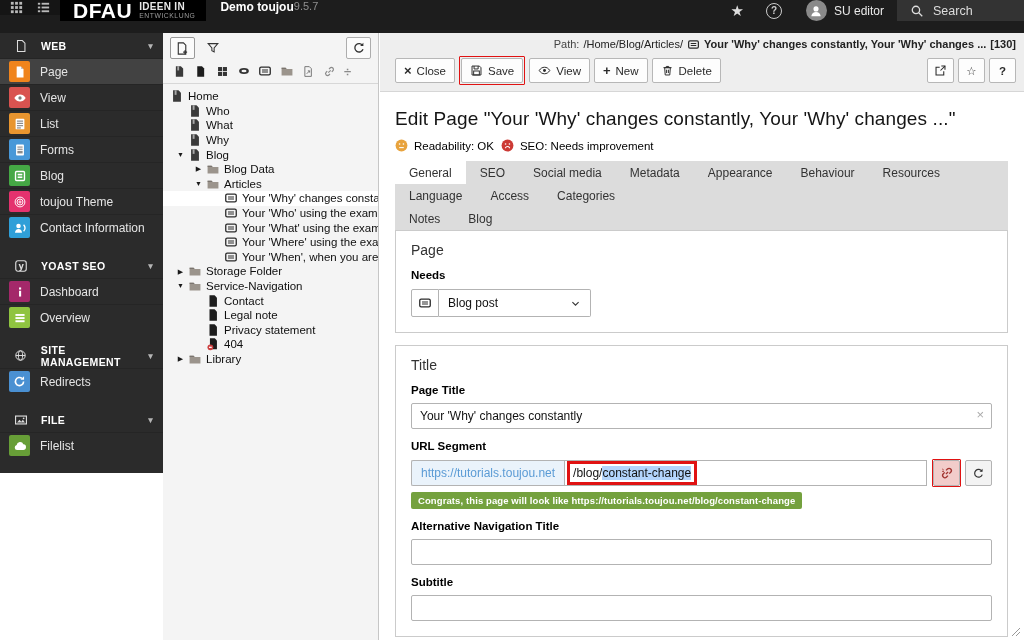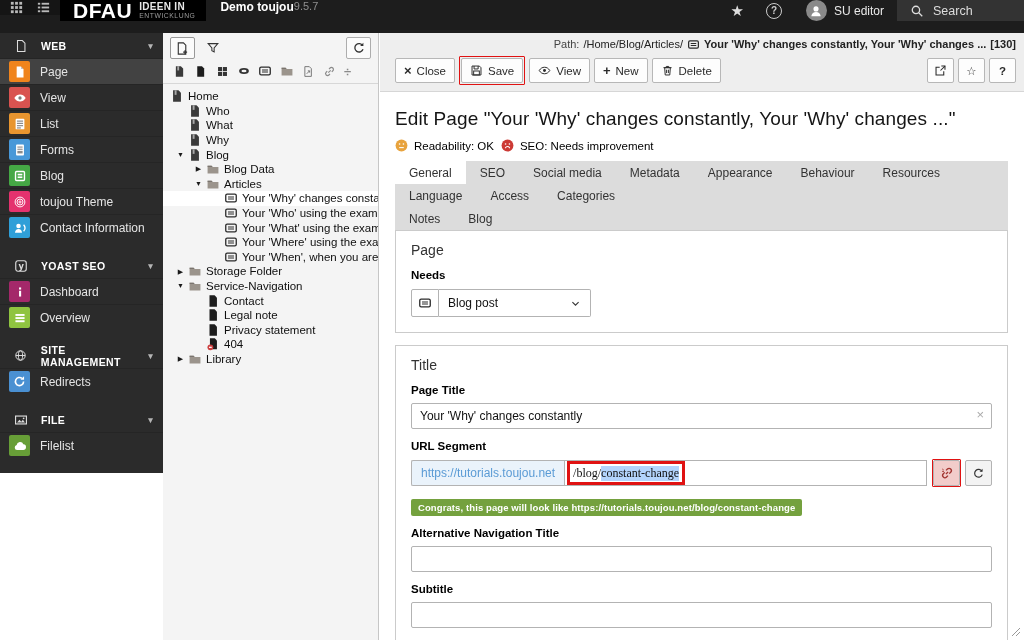--- a/index.html
+++ b/index.html
@@ -93,21 +93,21 @@
   .typeselect{width:152px;height:28px;border:1px solid #b3b3b3;border-left:0;border-radius:0 2px 2px 0;background:#fff;display:flex;align-items:center;padding:0 9px;font-size:12px;color:#111;cursor:pointer}
   .typeselect .chev{margin-left:auto;color:#333}
   .urlrow{display:flex;align-items:center}
   .url-prefix{height:26px;border:1px solid #b3b3b3;border-right:0;border-radius:2px 0 0 2px;background:#eaf3fb;display:flex;align-items:center;padding:0 9px;font-size:12px;white-space:nowrap}
   .url-input{flex:1;height:26px;border:1px solid #b3b3b3;background:#fff;display:flex;align-items:center;padding:0 2px;font-size:12px;overflow:hidden}
   .annot-inline{display:inline-flex;align-items:center;border:3px solid #e01212;padding:0 3px;height:24px}
   .seg-sel{background:#b3d4fc}
   .url-btn{width:27px;height:26px;border:1px solid #b3b3b3;border-radius:2px;background:#f3f3f3;display:flex;align-items:center;justify-content:center;margin-left:4px;color:#333}
   .url-btn.unlink{background:#f2ccca;color:#a23430;margin-left:0}
   .annot.tight{padding:0;margin-left:5px}
-  .hint-badge{display:inline-block;background:#74a13e;color:#fff;font-size:9.5px;font-weight:bold;padding:3px 7px;border-radius:2px;margin-top:12px;letter-spacing:.1px}
+  .hint-badge{display:inline-block;background:#74a13e;color:#fff;font-size:9.5px;font-weight:bold;padding:3px 7px;border-radius:2px;margin-top:5px;letter-spacing:.1px}
   .resize-corner{position:absolute;right:2px;bottom:2px;color:#999}
 </style>
 </head>
 <body>
 
 <svg width="0" height="0" style="position:absolute" aria-hidden="true">
   <defs>
     <g id="sym-grid9" fill="currentColor">
         <rect x="2" y="2" width="3" height="3"></rect>
         <rect x="6.5" y="2" width="3" height="3"></rect>
@@ -838,21 +838,21 @@
       <div class="flabel">Page Title</div>
       <div class="input-wrap">
         <input class="tinput" type="text" value="Your 'Why' changes constantly" style="">
         <span class="clear-x">×</span>
       </div>
 
       <div class="flabel">URL Segment</div>
       <div class="urlrow">
         <span class="url-prefix" style="color: rgb(91, 155, 213);">https://tutorials.toujou.net</span>
         <div class="url-input">
-          <span class="annot-inline" style="border-color: rgb(224, 18, 18); font-family: Liberation Serif, serif;">
+          <span class="annot-inline" style="border-color: rgb(224, 18, 18);">
             <span>/blog/</span>
               <span class="seg-sel" style="background: rgb(179, 212, 252);">constant-change</span>
           </span>
         </div>
         <span class="annot tight" style="border-color: rgb(224, 18, 18);">
           <button class="url-btn unlink">
               <svg class="ic" width="14" height="14" viewBox="0 0 16 16">
                 <use href="#sym-unlink"></use>
               </svg>
             </button>

